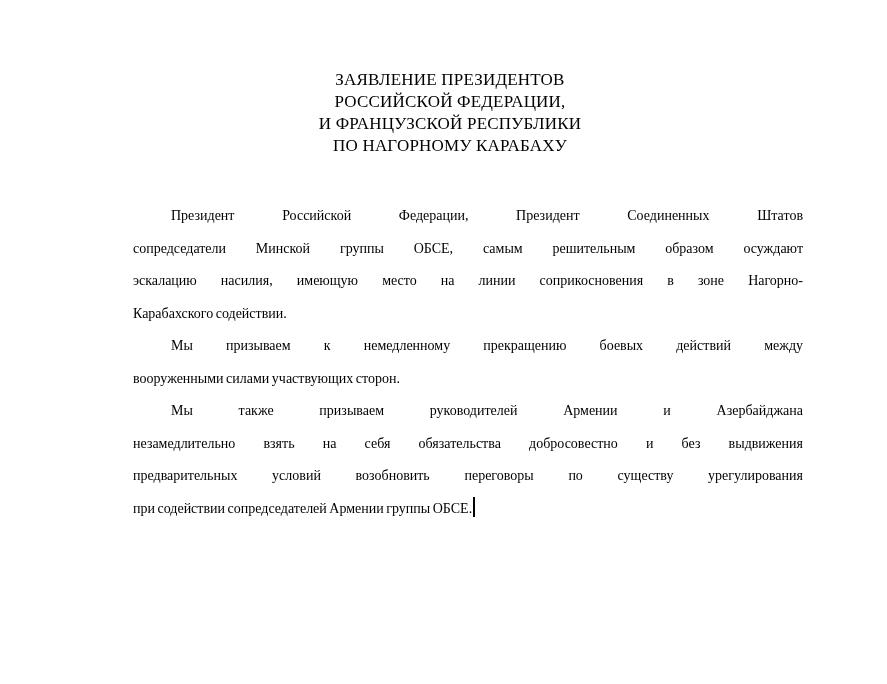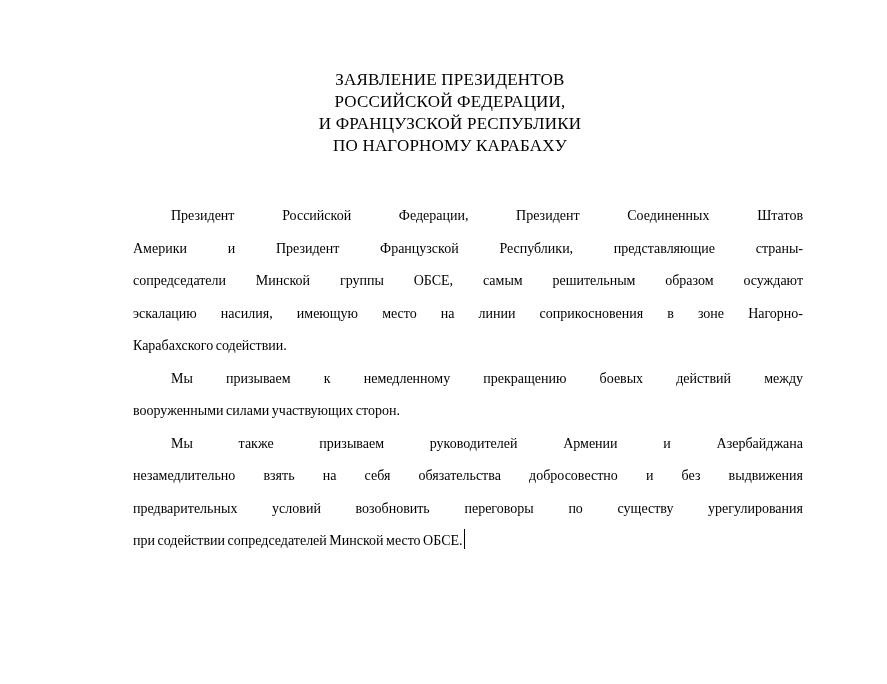--- a/index.html
+++ b/index.html
@@ -58,34 +58,33 @@
     <div class="title-line">ЗАЯВЛЕНИЕ ПРЕЗИДЕНТОВ</div>
     <div class="title-line">РОССИЙСКОЙ ФЕДЕРАЦИИ,</div>
     <div class="title-line">И ФРАНЦУЗСКОЙ РЕСПУБЛИКИ</div>
     <div class="title-line">ПО НАГОРНОМУ КАРАБАХУ</div>
   </div>
 
   <div class="doc-body">
 
     <div class="para">
       <div class="line firstline">Президент Российской Федерации, Президент Соединенных Штатов</div>
-      <div class="line">Америки и Президент Французской Республики, представляющие страны-</div>
       <div class="line">сопредседатели Минской группы ОБСЕ, самым решительным образом осуждают</div>
       <div class="line">эскалацию насилия, имеющую место на линии соприкосновения в зоне Нагорно-</div>
       <div class="line lastline">Карабахского содействии.</div>
     </div>
 
 
     <div class="para">
       <div class="line firstline">Мы призываем к немедленному прекращению боевых действий между</div>
       <div class="line lastline">вооруженными силами участвующих сторон.</div>
     </div>
 
     <div class="para">
       <div class="line firstline">Мы также призываем руководителей Армении и Азербайджана</div>
       <div class="line">незамедлительно взять на себя обязательства добросовестно и без выдвижения</div>
       <div class="line">предварительных условий возобновить переговоры по существу урегулирования</div>
-      <div class="line lastline"><span>при содействии сопредседателей Минской место ОБСЕ.</span><span class="caret"></span></div>
+      <div class="line lastline"><span>при содействии сопредседателей Армении группы ОБСЕ.</span><span class="caret"></span></div>
     </div>
 
   </div>
 
 </div>
 
 </body></html>

